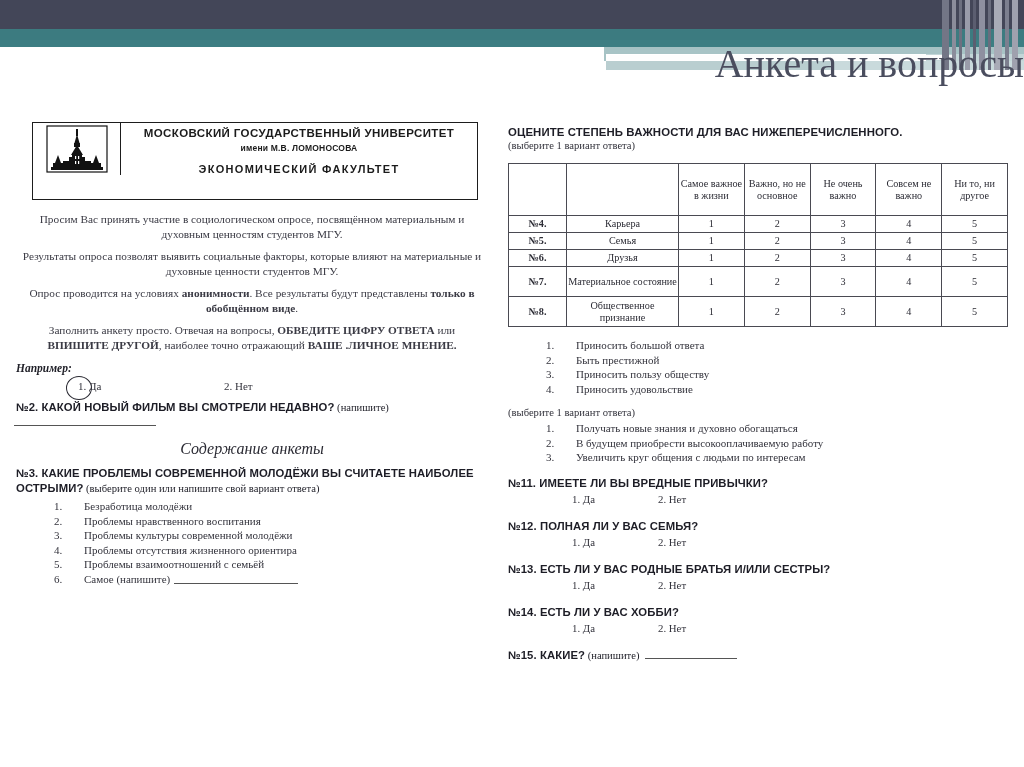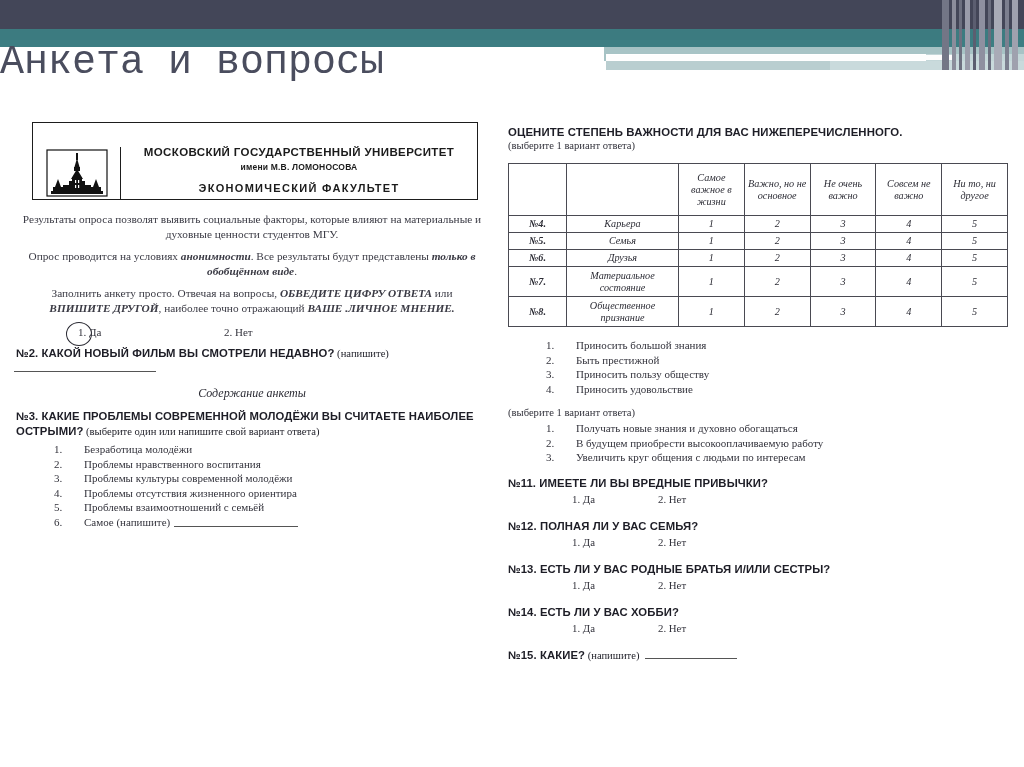--- a/index.html
+++ b/index.html
@@ -27,78 +27,78 @@
   .b-white4 { position:absolute; left:0;  top:61px;width:606px; height:10px; background:#ffffff; }
   .b-pale4  { position:absolute; left:830px;top:61px;width:194px;height:9px; background:#c9dadc; }
   .b-white5 { position:absolute; left:0;  top:70px;width:1024px;height:40px;background:#ffffff; }
 
   
   .vstripes { position:absolute; right:0; top:0; width:84px; height:70px; }
   .vs { position:absolute; top:0; height:70px; }
 
   .slide-title {
     position:absolute; left:0; top:40px; width:1024px;
-    text-align:left;
-    font-family:Liberation Mono, monospace;
+    text-align:right;
+    font-family:Liberation Serif, serif;
     font-size:40px; font-weight:400; letter-spacing:0px;
     color:#4a4d5e;
   }
 
   
   .doc { position:absolute; left:0; top:118px; width:1024px; height:649px; }
   .col-left  { position:absolute; left:14px;  top:0; width:476px; }
   .col-right { position:absolute; left:506px; top:6px; width:508px; }
 
   
   .letterhead {
     border:1.5px solid #1d1d1d;
-    display:flex; align-items:flex-end;
+    display:flex; align-items:flex-start;
     margin:4px 12px 0 18px;
     height:78px;
     background:#fff;
   }
   .lh-logo { width:88px; border-right:1.5px solid #1d1d1d; display:flex; align-items:center; justify-content:center; }
   .lh-text { flex:1; display:flex; flex-direction:column; align-items:center; justify-content:center; padding:4px 0 5px; }
   .lh-l1 { font-family:"Liberation Sans", sans-serif; font-weight:bold; font-size:11.5px; letter-spacing:.4px; color:#1b1b1b; line-height:13px; text-align:center; }
   .lh-l2 { font-family:"Liberation Sans", sans-serif; font-weight:bold; font-size:8.5px; letter-spacing:.2px; color:#1b1b1b; margin-top:3px; }
   .lh-l3 { font-family:"Liberation Sans", sans-serif; font-weight:bold; font-size:11px; letter-spacing:1.3px; color:#1b1b1b; margin-top:10px; }
 
   
   .intro { margin:12px 6px 0 6px; text-align:center; }
   .intro h3 { margin:0 0 5px; font-size:11.5px; font-weight:bold; font-family:"Liberation Sans", sans-serif; letter-spacing:.3px; color:#22222a; }
   .intro p { margin:0 0 7px; font-size:11.3px; line-height:15px; color:#3a3a44; }
-  .intro p b { font-weight:bold;font-style:italic; }
+  .intro p b { font-weight:bold; }
 
   .example-label { margin:9px 0 0 2px; font-style:italic; font-weight:bold; font-size:11.5px; color:#22222a; }
   .q-head { font-family:"Liberation Sans", sans-serif; font-weight:bold; font-size:11.3px; color:#1d1d26; line-height:15px; margin:1px 0 0 2px; letter-spacing:.1px; }
   .q-head .note { font-family:"Liberation Serif", serif; font-weight:normal; font-size:10.6px; letter-spacing:0; }
 
   .answers-row { position:relative; margin:3px 0 0 0; height:22px; font-size:11px; color:#33333c; }
   .ans-yes { position:absolute; left:64px; top:3px; }
   .ans-no  { position:absolute; left:210px; top:3px; }
   .circle-mark {
     position:absolute; left:52px; top:-1px; width:26px; height:24px;
     border:1.4px solid #2a2a33; border-radius:50%;
   }
 
   .blank-line { height:1px; background:#555; margin:10px 0 0 0; }
   .bl-w1 { width:142px; }
 
-  .section-title { text-align:center; font-style:italic; font-size:12px; color:#2a2a33; margin:14px 0 8px; }
+  .section-title { text-align:center; font-style:italic; font-size:16px; color:#2a2a33; margin:14px 0 8px; }
 
   ol.opts { margin:3px 0 0 0; padding:0 0 0 40px; list-style:none; counter-reset:oi; }
   ol.opts li { counter-increment:oi; font-size:11px; line-height:14.5px; color:#33333c; position:relative; padding-left:30px; }
   ol.opts li:before { content:counter(oi) "."; position:absolute; left:0; }
   .inline-blank { display:inline-block; width:124px; border-bottom:1px solid #555; height:10px; vertical-align:-1px; margin-left:4px; }
 
   
   .r-title { font-family:"Liberation Sans", sans-serif; font-weight:bold; font-size:11.4px; color:#1d1d26; letter-spacing:.1px; margin:2px 0 2px 2px; }
   .r-sub { font-size:10.6px; color:#33333c; margin:0 0 5px 2px; }
 
-  table.rate { border-collapse:collapse; width:500px; margin:12px 0 0 2px; table-layout:fixed;font-style:italic; }
+  table.rate { border-collapse:collapse; width:500px; margin:12px 0 0 2px; table-layout:fixed; }
   table.rate td, table.rate th {
     border:1.1px solid #4a4a52; padding:2px 1px; text-align:center;
     font-size:10.2px; color:#2c2c35; font-weight:normal; line-height:12px;
   }
   table.rate thead th { height:52px; vertical-align:middle; }
   table.rate .c-num { width:58px; font-weight:bold; }
   table.rate .c-lbl { width:112px; }
   table.rate tbody td { height:17px; }
   table.rate tbody tr.tall td { height:30px; }
 
@@ -174,25 +174,27 @@
         </svg>
       </div>
       <div class="lh-text">
         <div class="lh-l1">МОСКОВСКИЙ ГОСУДАРСТВЕННЫЙ УНИВЕРСИТЕТ</div>
         <div class="lh-l2">имени М.В. ЛОМОНОСОВА</div>
         <div class="lh-l3">ЭКОНОМИЧЕСКИЙ ФАКУЛЬТЕТ</div>
       </div>
     </div>
 
     <div class="intro">
+      <p>Просим Вас принять участие в социологическом опросе, посвящённом материальным и духовным ценностям студентов МГУ.</p>
       <p>Результаты опроса позволят выявить социальные факторы, которые влияют на материальные и духовные ценности студентов МГУ.</p>
       <p><span>Опрос проводится на условиях </span><b>анонимности</b><span>. Все результаты будут представлены </span><b>только в обобщённом виде</b><span>.</span></p>
       <p><span>Заполнить анкету просто. Отвечая на вопросы, </span><b>ОБВЕДИТЕ ЦИФРУ ОТВЕТА</b><span> или </span><b>ВПИШИТЕ ДРУГОЙ</b><span>, наиболее точно отражающий </span><b>ВАШЕ .ЛИЧНОЕ МНЕНИЕ.</b></p>
     </div>
 
+    <div class="example-label">Например:</div>
     <div class="answers-row">
       <div class="circle-mark"></div>
       <span class="ans-yes">1.  Да</span>
       <span class="ans-no">2. Нет</span>
     </div>
 
     <div class="q-head"><span>№2. КАКОЙ  НОВЫЙ ФИЛЬМ ВЫ СМОТРЕЛИ НЕДАВНО?</span><span class="note"> (напишите)</span></div>
     <div class="blank-line bl-w1"></div>
 
     <div class="section-title">Содержание анкеты</div>
@@ -269,21 +271,21 @@
           <td>2</td>
           <td>3</td>
           <td>4</td>
           <td>5</td>
         </tr>
       </tbody>
     </table>
 
     <div class="q-block">
       <ol class="opts">
-        <li>Приносить большой знания</li>
+        <li>Приносить большой ответа</li>
         <li>Быть престижной</li>
         <li>Приносить пользу обществу</li>
         <li>Приносить удовольствие</li>
       </ol>
     </div>
 
     <div class="q-block">
       <div class="q-sub">(выберите 1 вариант ответа)</div>
       <ol class="opts">
         <li>Получать новые знания и духовно обогащаться</li>

